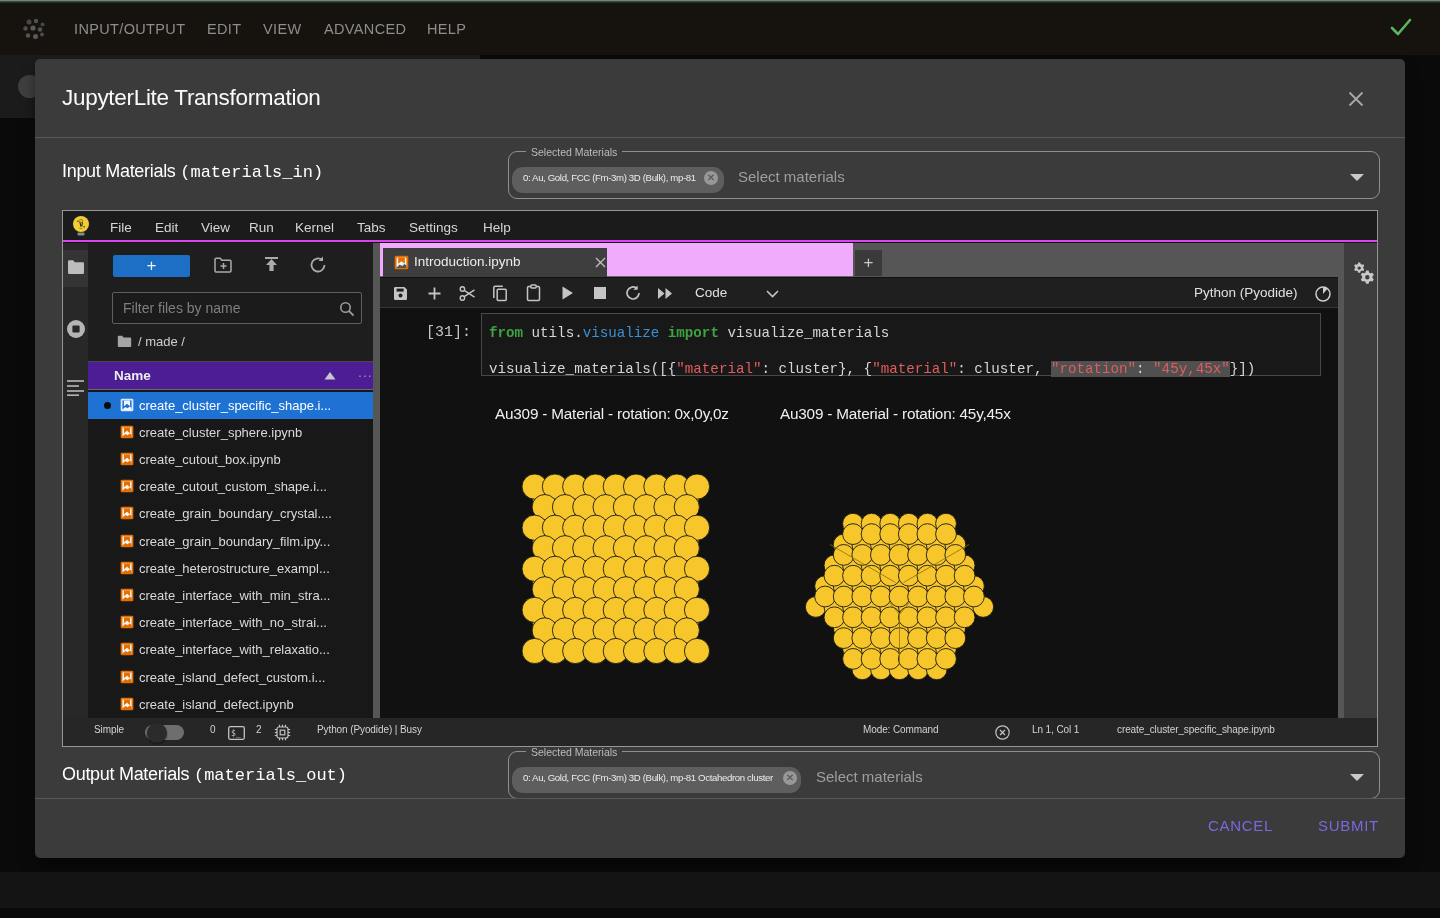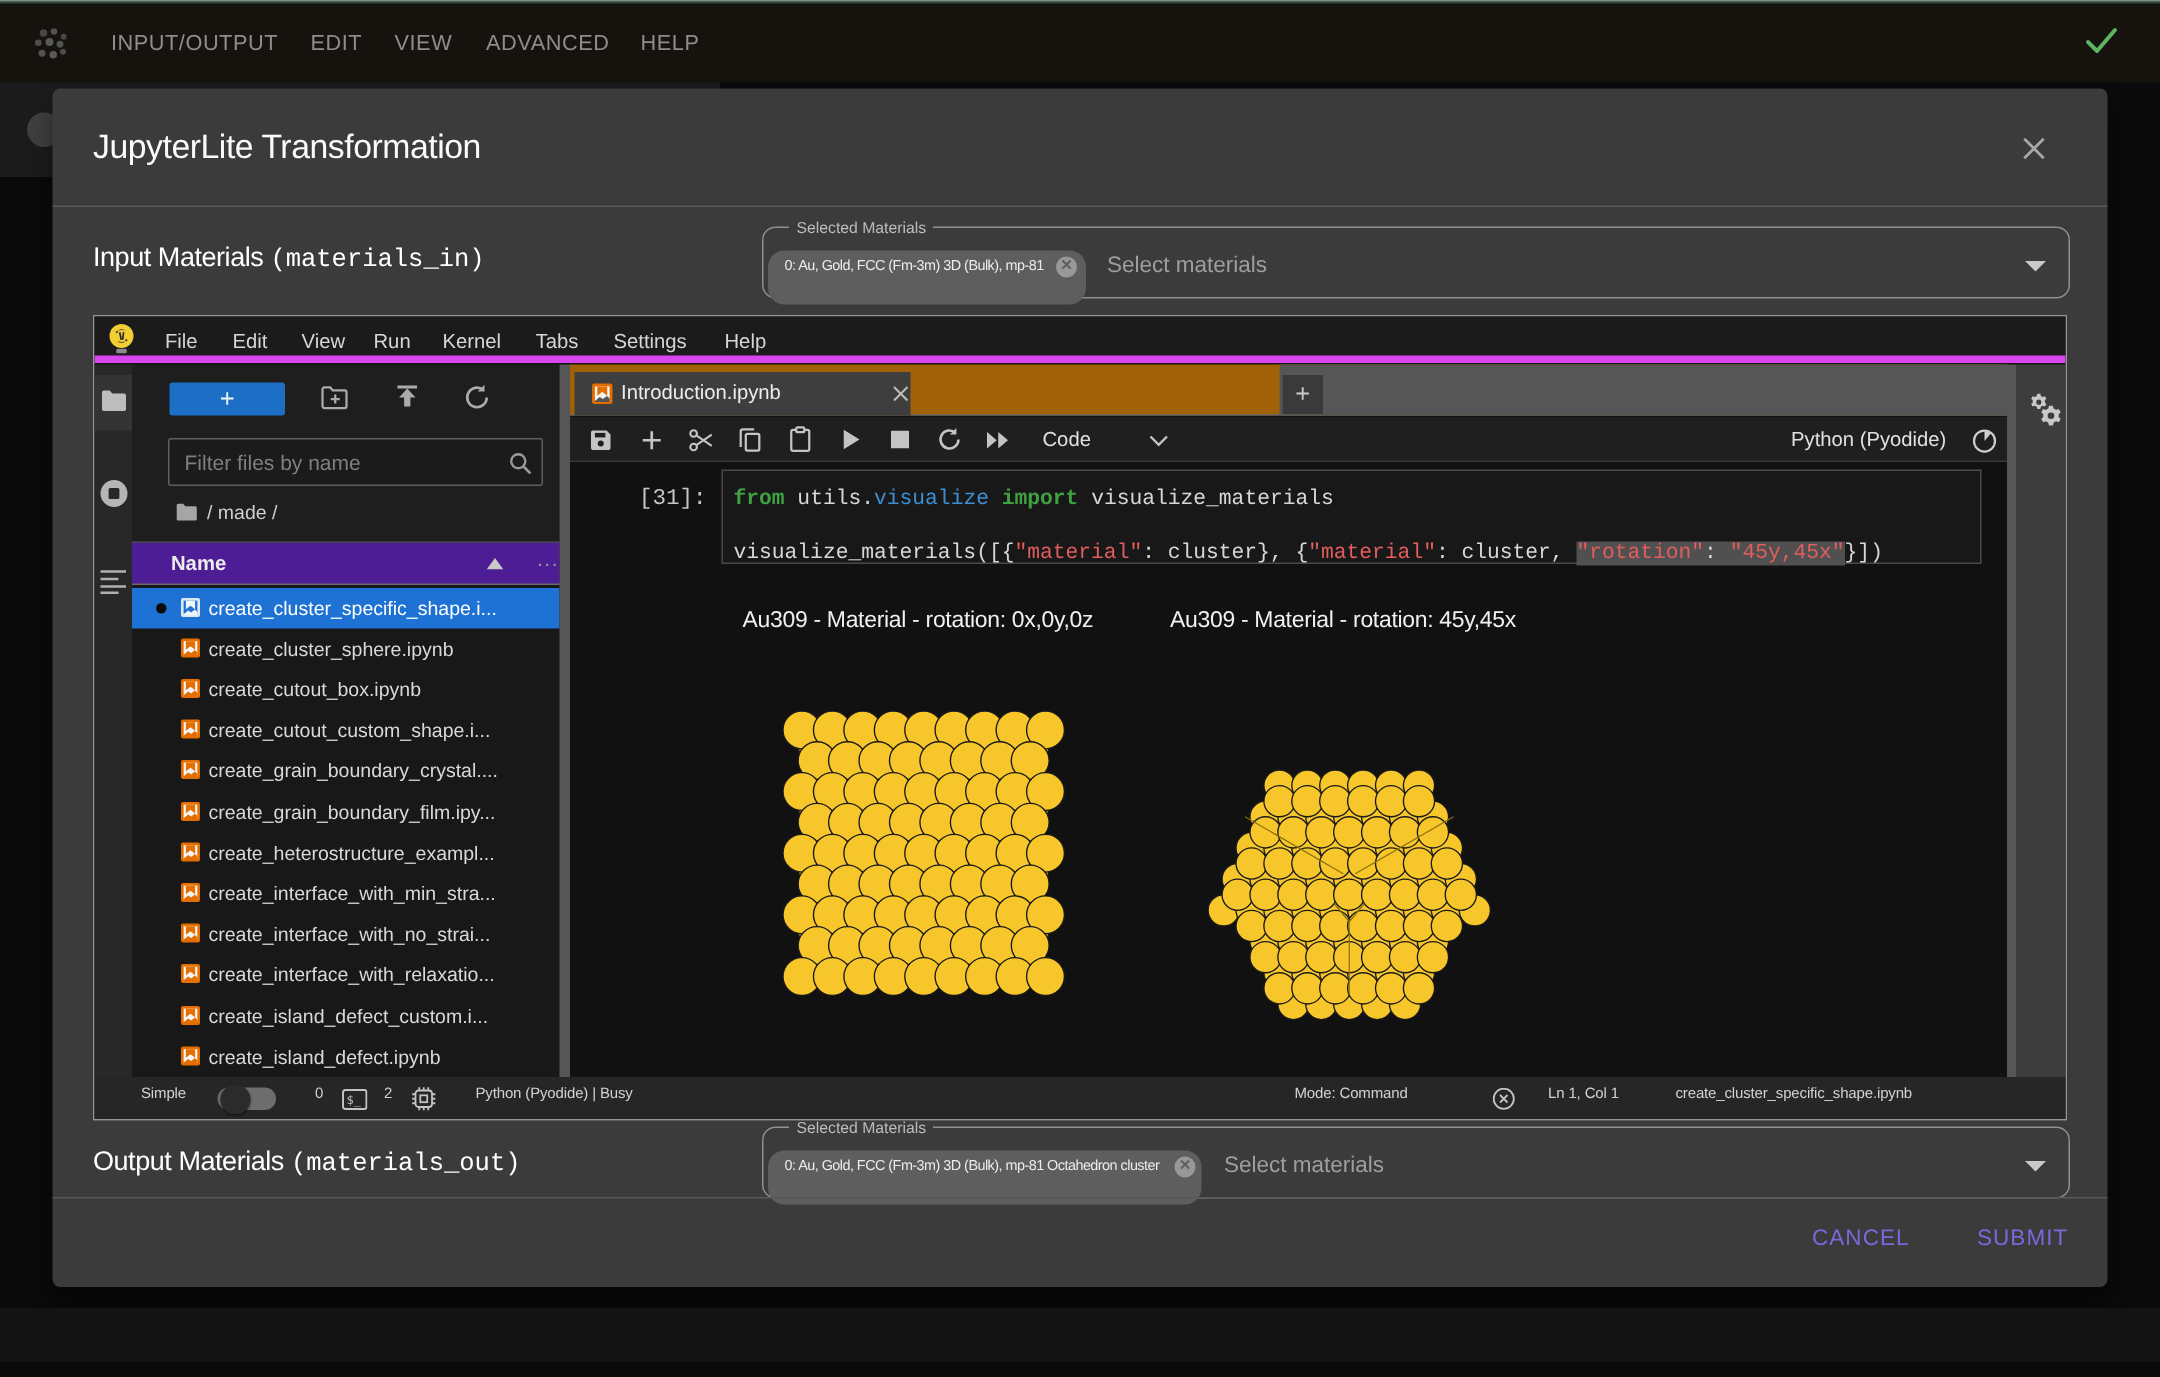--- a/index.html
+++ b/index.html
@@ -13,48 +13,48 @@
   
   #band { left:0; top:55px; width:480px; height:63px; background:#1b1b1b; }
   #avatar { left:18px; top:75px; width:23px; height:23px; border-radius:50%; background:#3f3f3f; }
   
   #modal { left:35px; top:59px; width:1370px; height:799px; background:#3b3b3b; border-radius:5px; box-shadow:0 11px 15px rgba(0,0,0,.4); }
   #mhead { left:0; top:0; width:1370px; height:79px; border-bottom:1px solid #585858; }
   #mtitle { left:27px; top:26px; font-size:22.5px; color:#fafafa; font-weight:400; letter-spacing:-0.3px; }
   
   .fset { position:absolute; border:1px solid #8f8f8f; border-radius:9px; width:872px; height:48px; }
   .legend { position:absolute; top:-6px; left:17px; background:#3b3b3b; padding:0 5px; font-size:10.5px; color:#bcbcbc; }
-  .chip { position:absolute; top:15px; left:3px; height:36px; background:#5e5e5e; border-radius:11px; color:#ececec; font-size:9.6px; font-weight:400; line-height:22px; padding-left:11px; letter-spacing:-0.35px; white-space:nowrap; overflow:hidden; }
+  .chip { position:absolute; top:15px; left:3px; height:26px; background:#5e5e5e; border-radius:11px; color:#ececec; font-size:9.6px; font-weight:400; line-height:22px; padding-left:11px; letter-spacing:-0.35px; white-space:nowrap; overflow:hidden; }
   .chipx { position:absolute; width:14px; height:14px; border-radius:50%; background:#989898; color:#5e5e5e; font-size:10px; line-height:14px; text-align:center; font-weight:700; }
   .phold { position:absolute; top:16px; font-size:15px; color:#9e9e9e; }
   .caret { position:absolute; width:0; height:0; border-left:7px solid transparent; border-right:7px solid transparent; border-top:7px solid #c9c9c9; }
   
   #jp { left:27px; top:151px; width:1316px; height:537px; border:1px solid #969696; background:#151515; }
-  #jpmenu { left:0; top:0; width:1314px; height:31px; background:#1b1b1b; border-bottom:5px solid #d946ef; }
+  #jpmenu { left:0; top:0; width:1314px; height:31px; background:#1b1b1b; border-bottom:2px solid #d946ef; }
   .jmi { position:absolute; top:9px; font-size:13.5px; color:#d6d6d6; }
   #rail { left:0; top:32px; width:25px; height:475px; background:#282828; }
   #sidebar { left:25px; top:32px; width:285px; height:475px; background:#1e1e1e; }
   #gutter1 { left:310px; top:32px; width:7px; height:475px; background:#565656; }
   #main { left:317px; top:32px; width:958px; height:475px; background:#111; }
   #gutter2 { left:1275px; top:32px; width:6px; height:475px; background:#565656; }
   #rrail { left:1281px; top:32px; width:33px; height:475px; background:#3d3d3d; }
   #jstatus { left:0; top:507px; width:1314px; height:28px; background:#262626; }
   
   #bluebtn { left:25px; top:12px; width:77px; height:22px; background:#1c6fc4; border-radius:2px; color:#eaf2fa; text-align:center; font-size:17px; line-height:21px; }
   #filter { left:24px; top:49px; width:250px; height:32px; border:1px solid #606060; border-radius:2px; background:#1b1b1b; }
   #filter span { position:absolute; left:10px; top:7px; font-size:14px; color:#7f7f7f;text-align:center; }
   #crumb { left:50px; top:91px; font-size:13px; color:#cfcfcf; }
   #namehdr { left:0; top:118px; width:285px; height:29px; border-top:1px solid #4a4a4a; border-bottom:1px solid #6b6b6b; background:#4c1d95; }
   #filelist { left:0; top:147px; width:285px; height:328px; background:#181818; }
   .frow { position:absolute; left:0; width:285px; height:27.2px; }
   .frow .fic { position:absolute; left:32px; top:6px; }
   .frow .ftxt { position:absolute; left:51px; top:6px; font-size:13px; color:#d9d9d9; white-space:nowrap; }
   .fsel { background:#1d72d3; }
   
-  #tabbar { left:0; top:0; width:958px; height:34px; background:#a16207; border-bottom:1px solid #6a6a6a; }
+  #tabbar { left:0; top:0; width:958px; height:34px; background:#f0abfc; border-bottom:1px solid #6a6a6a; }
   #tbfill { left:473px; top:0; width:485px; height:34px; background:#565656; }
   .tab { position:absolute; top:5px; height:29px; }
   #tab1 { left:3px; width:224px; background:#3e3e3e; }
   #tab2 { left:227px; width:246px; background:#161616; border-top:2.5px solid #2a7fd4; }
   #tabplus { left:475px; top:7px; width:27px; height:26px; background:#3a3a3a; color:#c9c9c9; text-align:center; font-size:17px; line-height:25px; }
   .tab .ntxt { position:absolute; left:31px; top:6px; font-size:13.5px; color:#ececec; white-space:nowrap; overflow:hidden; }
   #toolbar { left:0; top:35px; width:958px; height:30px; background:#1f1f1f; border-bottom:1px solid #363636; }
   #content { left:0; top:66px; width:958px; height:409px; background:#111; }
   
   #prompt { left:46px; top:15px; font-family:"Liberation Mono",monospace; font-size:15px; color:#c5c5c5; }

